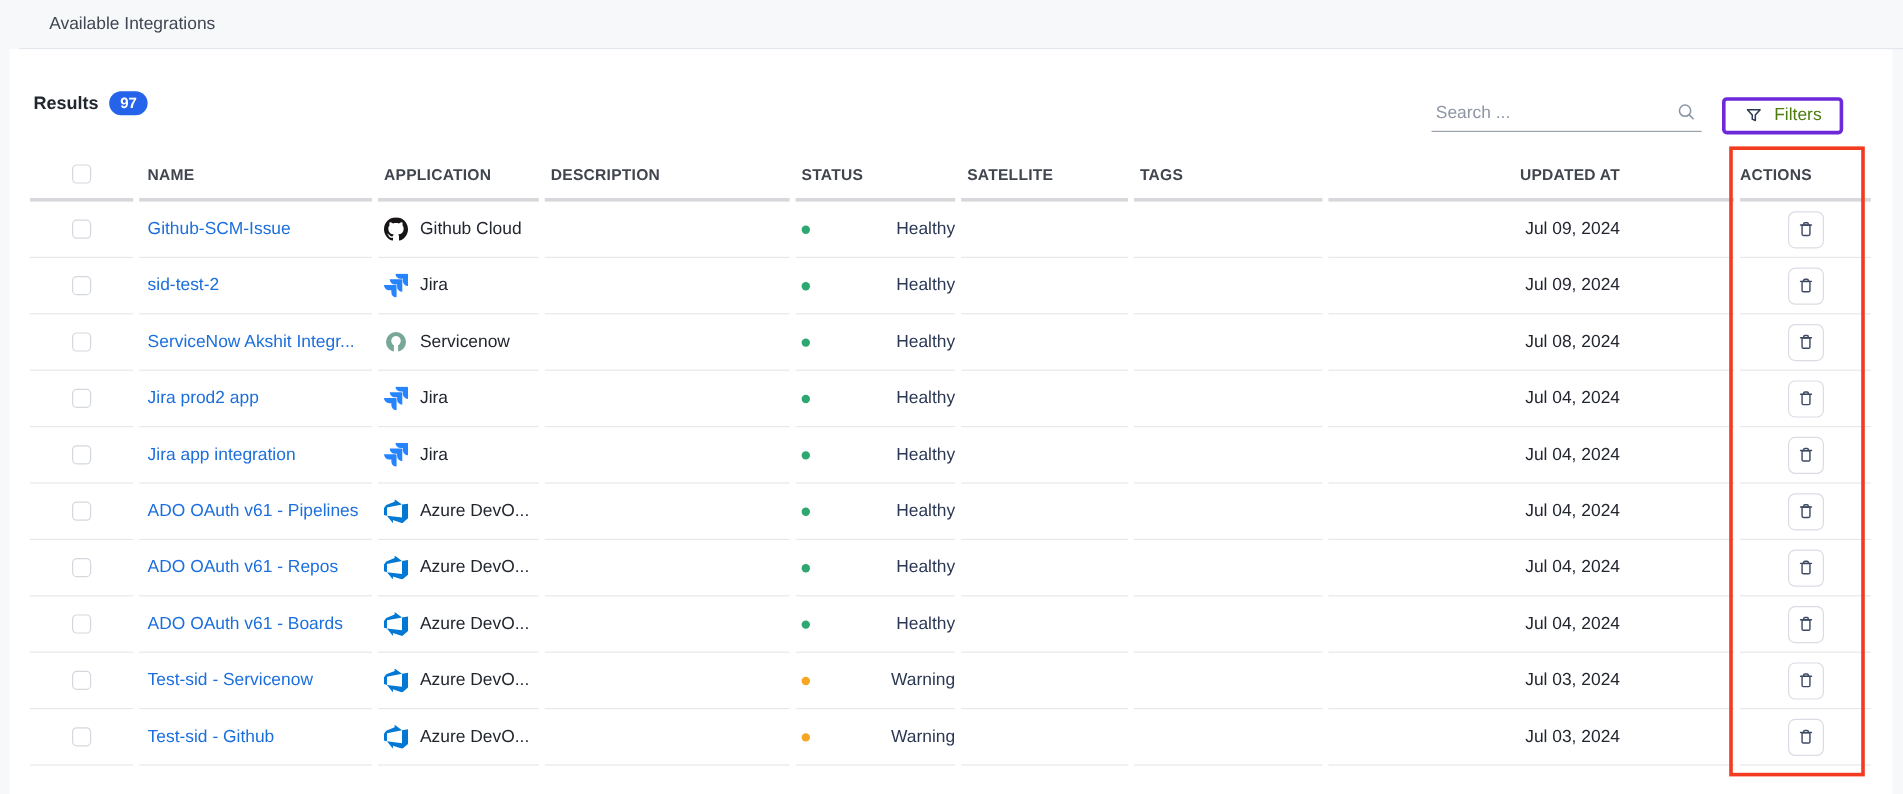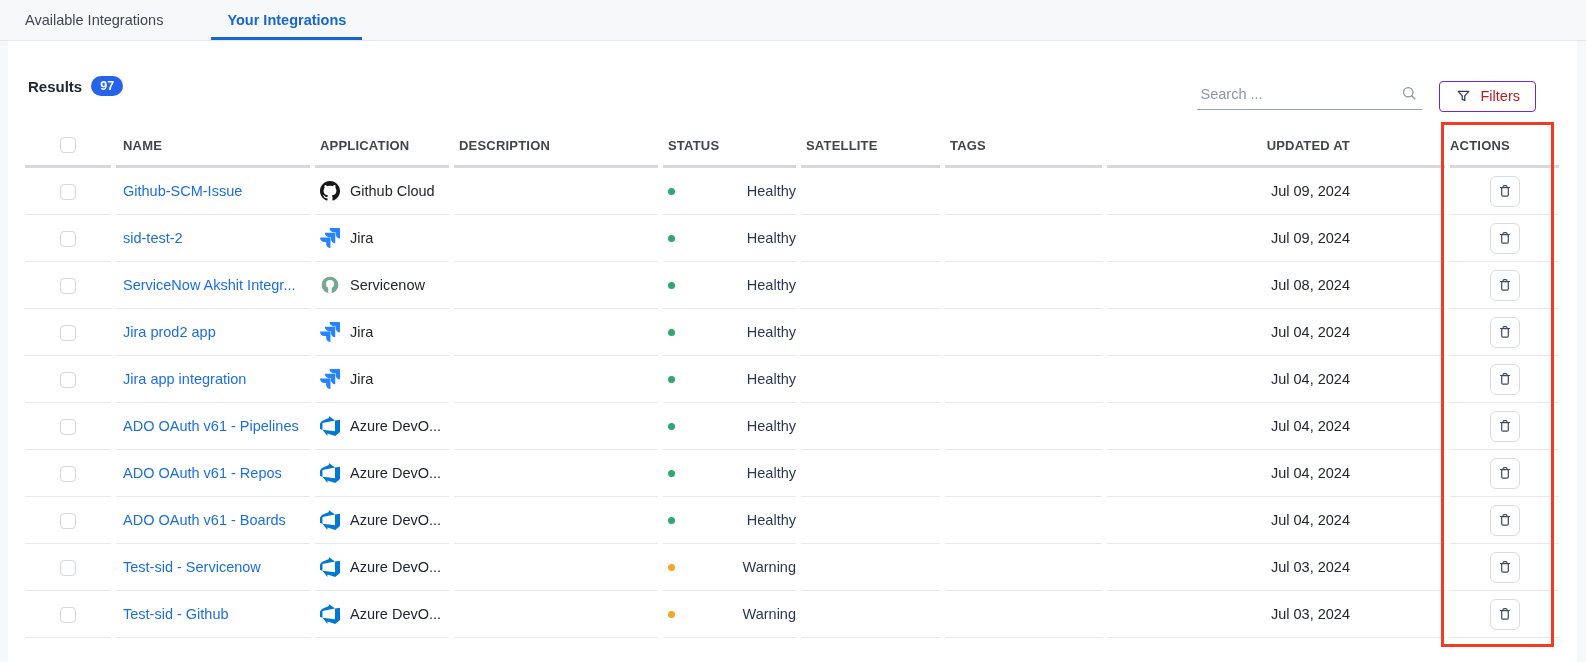--- a/index.html
+++ b/index.html
@@ -6,21 +6,21 @@
   html,body { width:1586px; height:662px; }
   body {
     position: relative;
     background:#f6f8fa;
     font-family:"Liberation Sans", sans-serif;
     overflow:hidden;
     color:#22262e;
   }
   
   .tabbar {
-    position:absolute; top:0; left:0; right:0; height:41px;
+    position:absolute; top:0; left:16px; right:0; height:41px;
     background:#f6f8fa; border-bottom:1px solid #e2e7ee;
     display:flex; align-items:stretch; padding-left:9px; gap:32px;
   }
   .tab {
     display:flex; align-items:center; padding:0 16px;
     font-size:14.5px; color:#404652; cursor:pointer; white-space:nowrap;
   }
   .tab.active {
     color:#1766cd; font-weight:600;
     box-shadow: inset 0 -3px 0 #1766cd;
@@ -50,23 +50,23 @@
   .search input {
     flex:1; border:none; outline:none; background:transparent;
     font-family:"Liberation Sans", sans-serif;
     font-size:14.5px; color:#333a45; padding:0 4px;
   }
   .search input::placeholder { color:#8d96a3; }
   .search .icon { flex:0 0 auto; margin-right:4px; display:flex; }
   .filters-btn {
     display:flex; align-items:center; gap:9px;
     height:31px; padding:0 15px;
-    border:1px solid #6d28d9; border-radius:4px; background:#fff;
+    border:3px solid #6d28d9; border-radius:4px; background:#fff;
     font-family:"Liberation Sans", sans-serif;
-    font-size:14.5px; font-weight:500; color:#b91c1c; cursor:pointer;margin-top:20px;
+    font-size:14.5px; font-weight:500; color:#4d7c0f; cursor:pointer;margin-top:20px;
   }
   
   table {
     margin:22px 0 0 12px; width:1544px;
     border-collapse:separate; border-spacing:5px 0;
     table-layout:fixed;
   }
   th {
     height:43px; vertical-align:middle;
     border-bottom:3px solid #d6d8db;
@@ -137,21 +137,20 @@
     <symbol id="icon-trash" viewBox="0 0 20 20">
       <path d="M4.3 5.6h11.4" fill="none" stroke="#3e4a64" stroke-width="1.5" stroke-linecap="round"></path>
       <path d="M7.6 5.4v-.9c0-.7.55-1.2 1.2-1.2h2.4c.65 0 1.2.5 1.2 1.2v.9" fill="none" stroke="#3e4a64" stroke-width="1.5"></path>
       <path d="M5.9 5.8h8.2v9.3c0 .8-.6 1.4-1.4 1.4H7.3c-.8 0-1.4-.6-1.4-1.4V5.8z" fill="none" stroke="#3e4a64" stroke-width="1.5" stroke-linejoin="round"></path>
     </symbol>
   </defs>
 </svg>
 
 <div class="tabbar">
   <div class="tab">Available Integrations</div>
-  <div class="tab active">Your Integrations</div>
 </div>
 
 <div class="card">
 
   <div class="toolbar">
     <span class="results-label">Results</span>
     <span class="badge">97</span>
     <span class="spacer"></span>
     <div class="search">
       <input type="text" placeholder="Search ..." style="">

